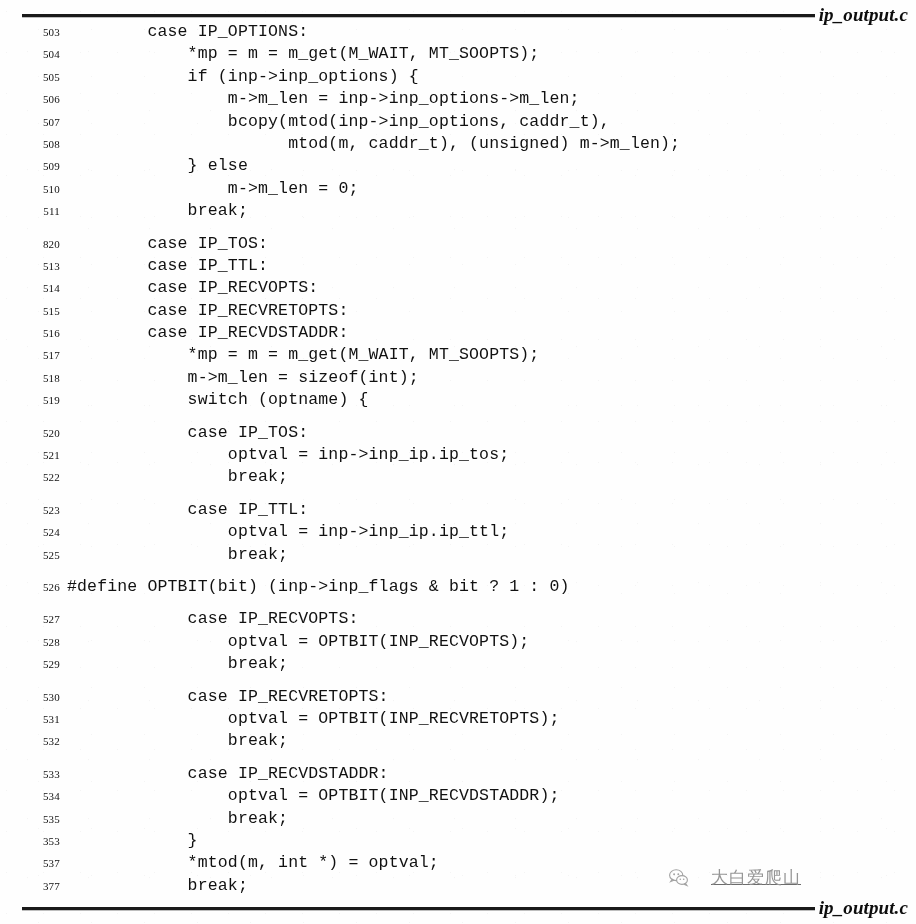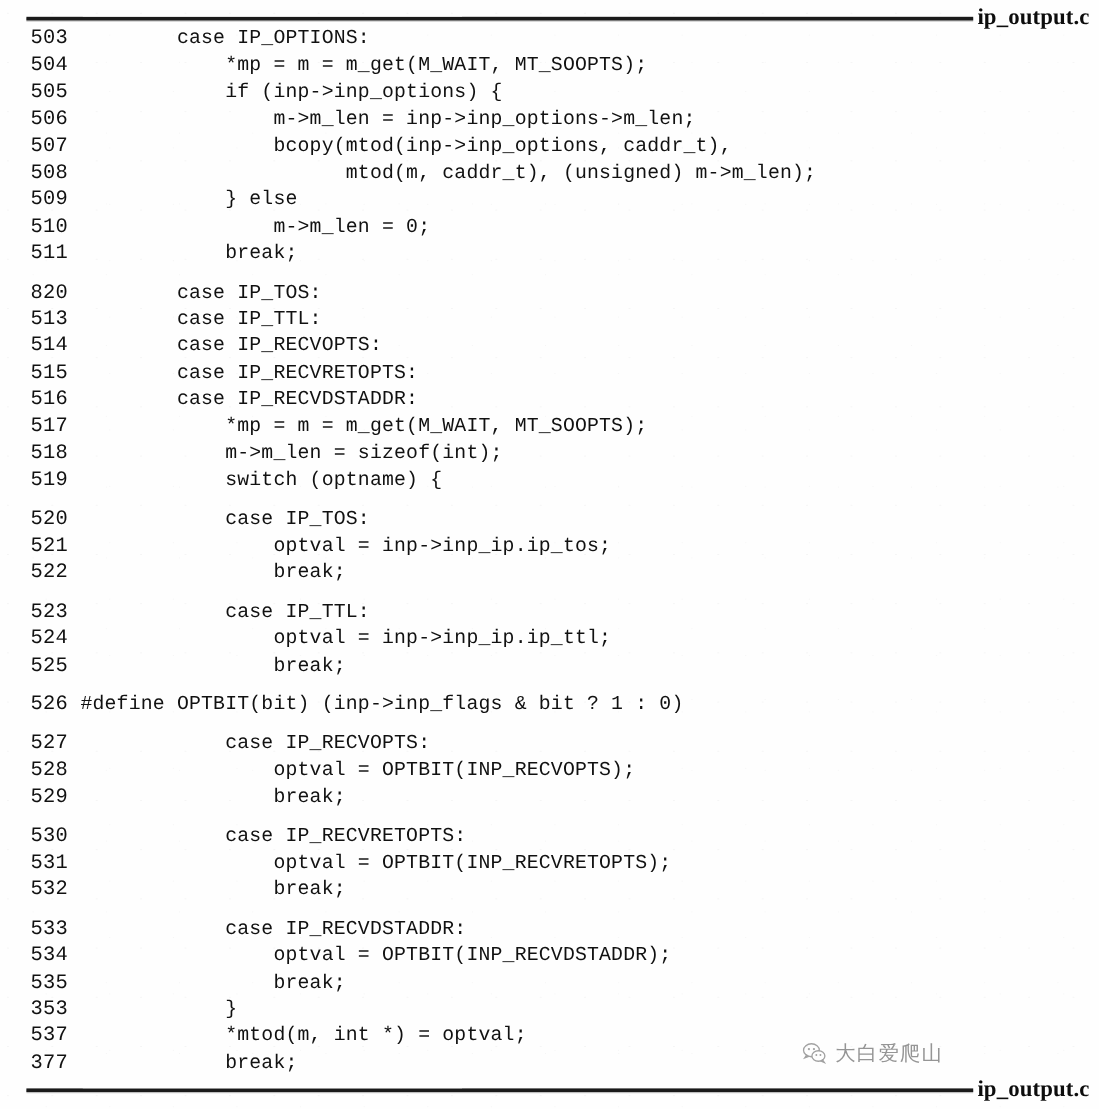--- a/index.html
+++ b/index.html
@@ -52,20 +52,21 @@
     top: -1px;
     width: 40%;
     height: 1px;
     background: rgba(255,255,255,0.55);
   }
 
   .rule-label {
     flex: 0 0 auto;
     margin-left: 4px;
     font-family: "Liberation Serif", serif;
+    font-style: italic;
     font-weight: bold;
     font-size: 19px;
     letter-spacing: 0.1px;
     color: #0d0d0d;
     white-space: nowrap;
   }
 
   
   .listing {
     position: absolute;
@@ -83,45 +84,46 @@
     color: #111111;
     white-space: pre;
   }
   .code-line.gap-before { margin-top: 10px; }
 
   .lineno {
     flex: 0 0 auto;
     width: 60px;
     padding-left: 22px;
     box-sizing: border-box;
-    font-family: Liberation Mono, monospace;
-    font-size: 17px;
+    font-family: Liberation Serif, serif;
+    font-size: 11px;
     color: #111111;
-    text-align: center;
+    text-align: right;
     letter-spacing: 0.2px;
   }
 
   .code-text {
     flex: 1 1 auto;
     padding-left: 7px;
     white-space: pre;
     font-variant-ligatures: none;
     letter-spacing: 0.15px;
   }
 
   
   .watermark {
     position: absolute;
     left: 668px;
     top: 866px;
     display: flex;
     align-items: center;
-    gap: 7px;
+    gap: 22px;
     opacity: 0.62;
     pointer-events: none;
+    text-decoration: underline;
   }
   .wm-icon {
     width: 21px;
     height: 21px;
     position: relative;
     flex: 0 0 auto;
   }
   .wm-icon svg { display: block; }
   .wm-text {
     font-family: "DejaVu Sans", sans-serif;

